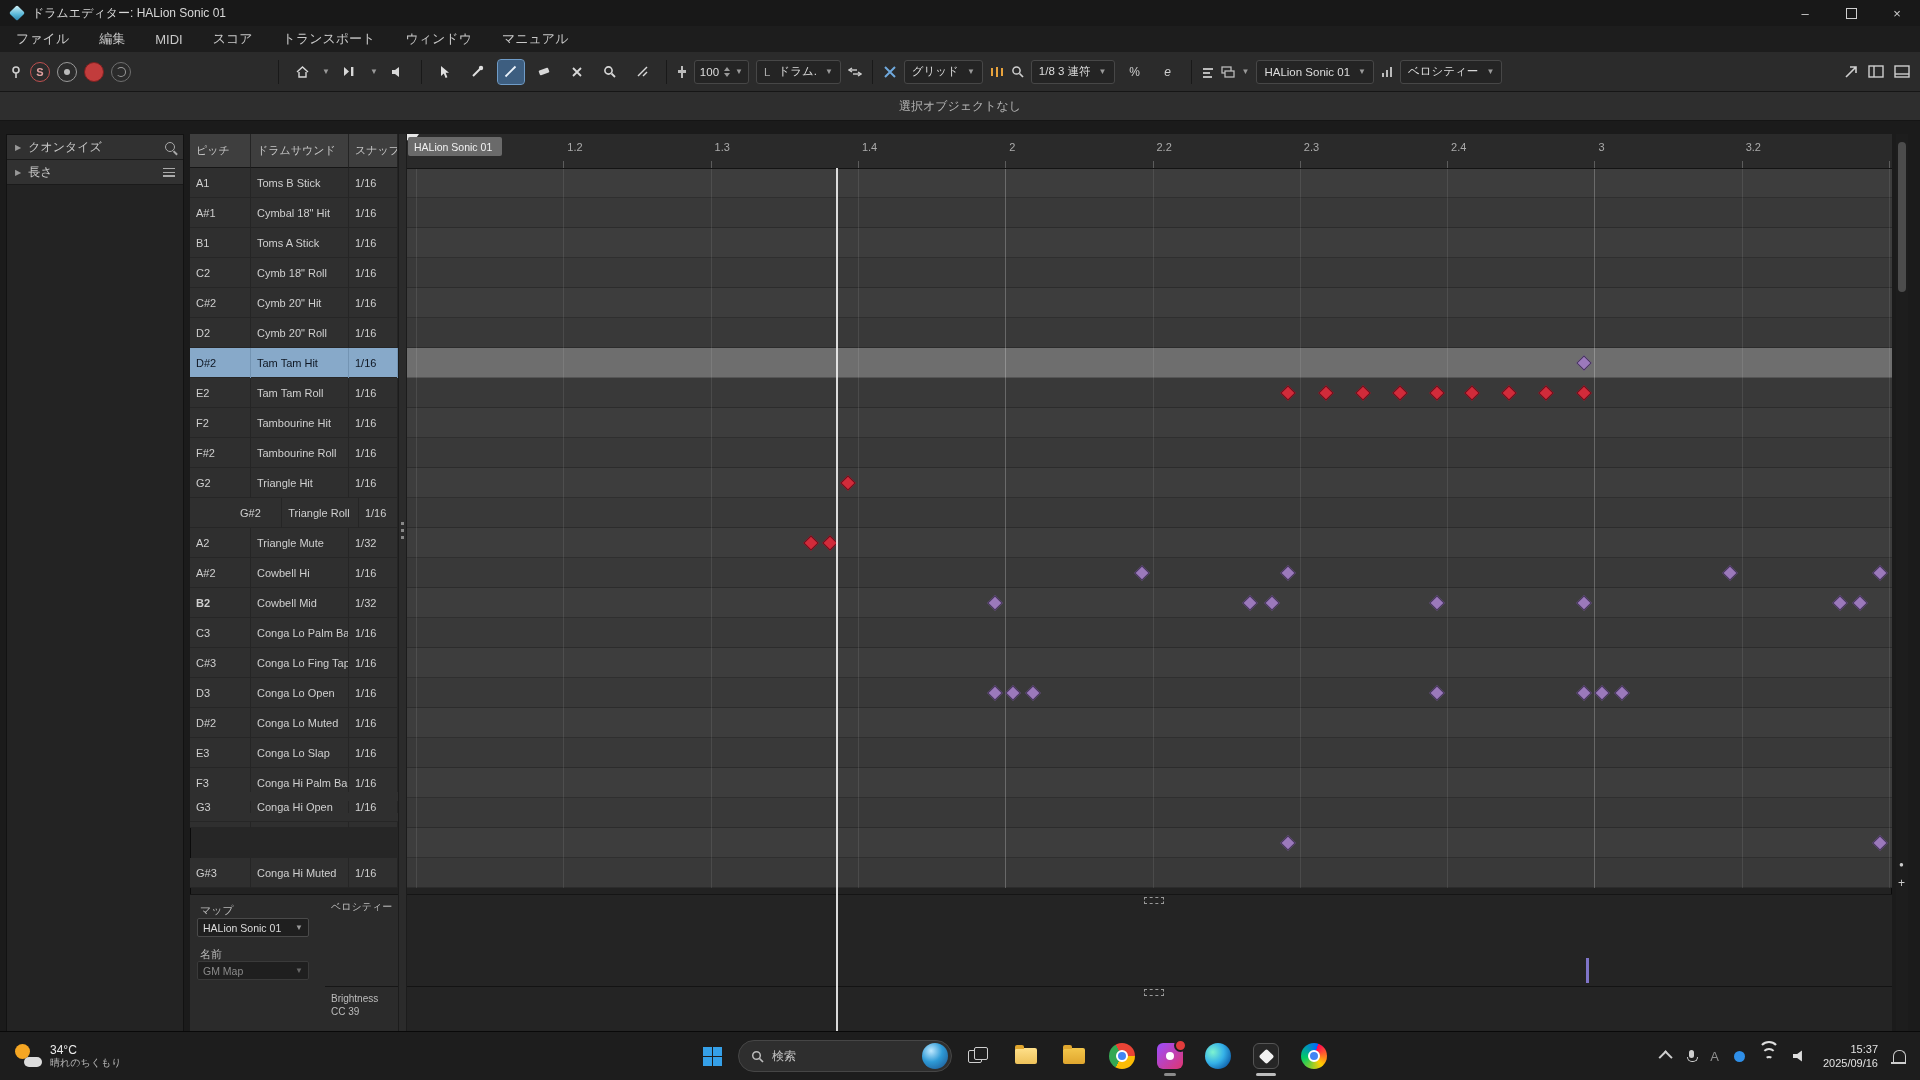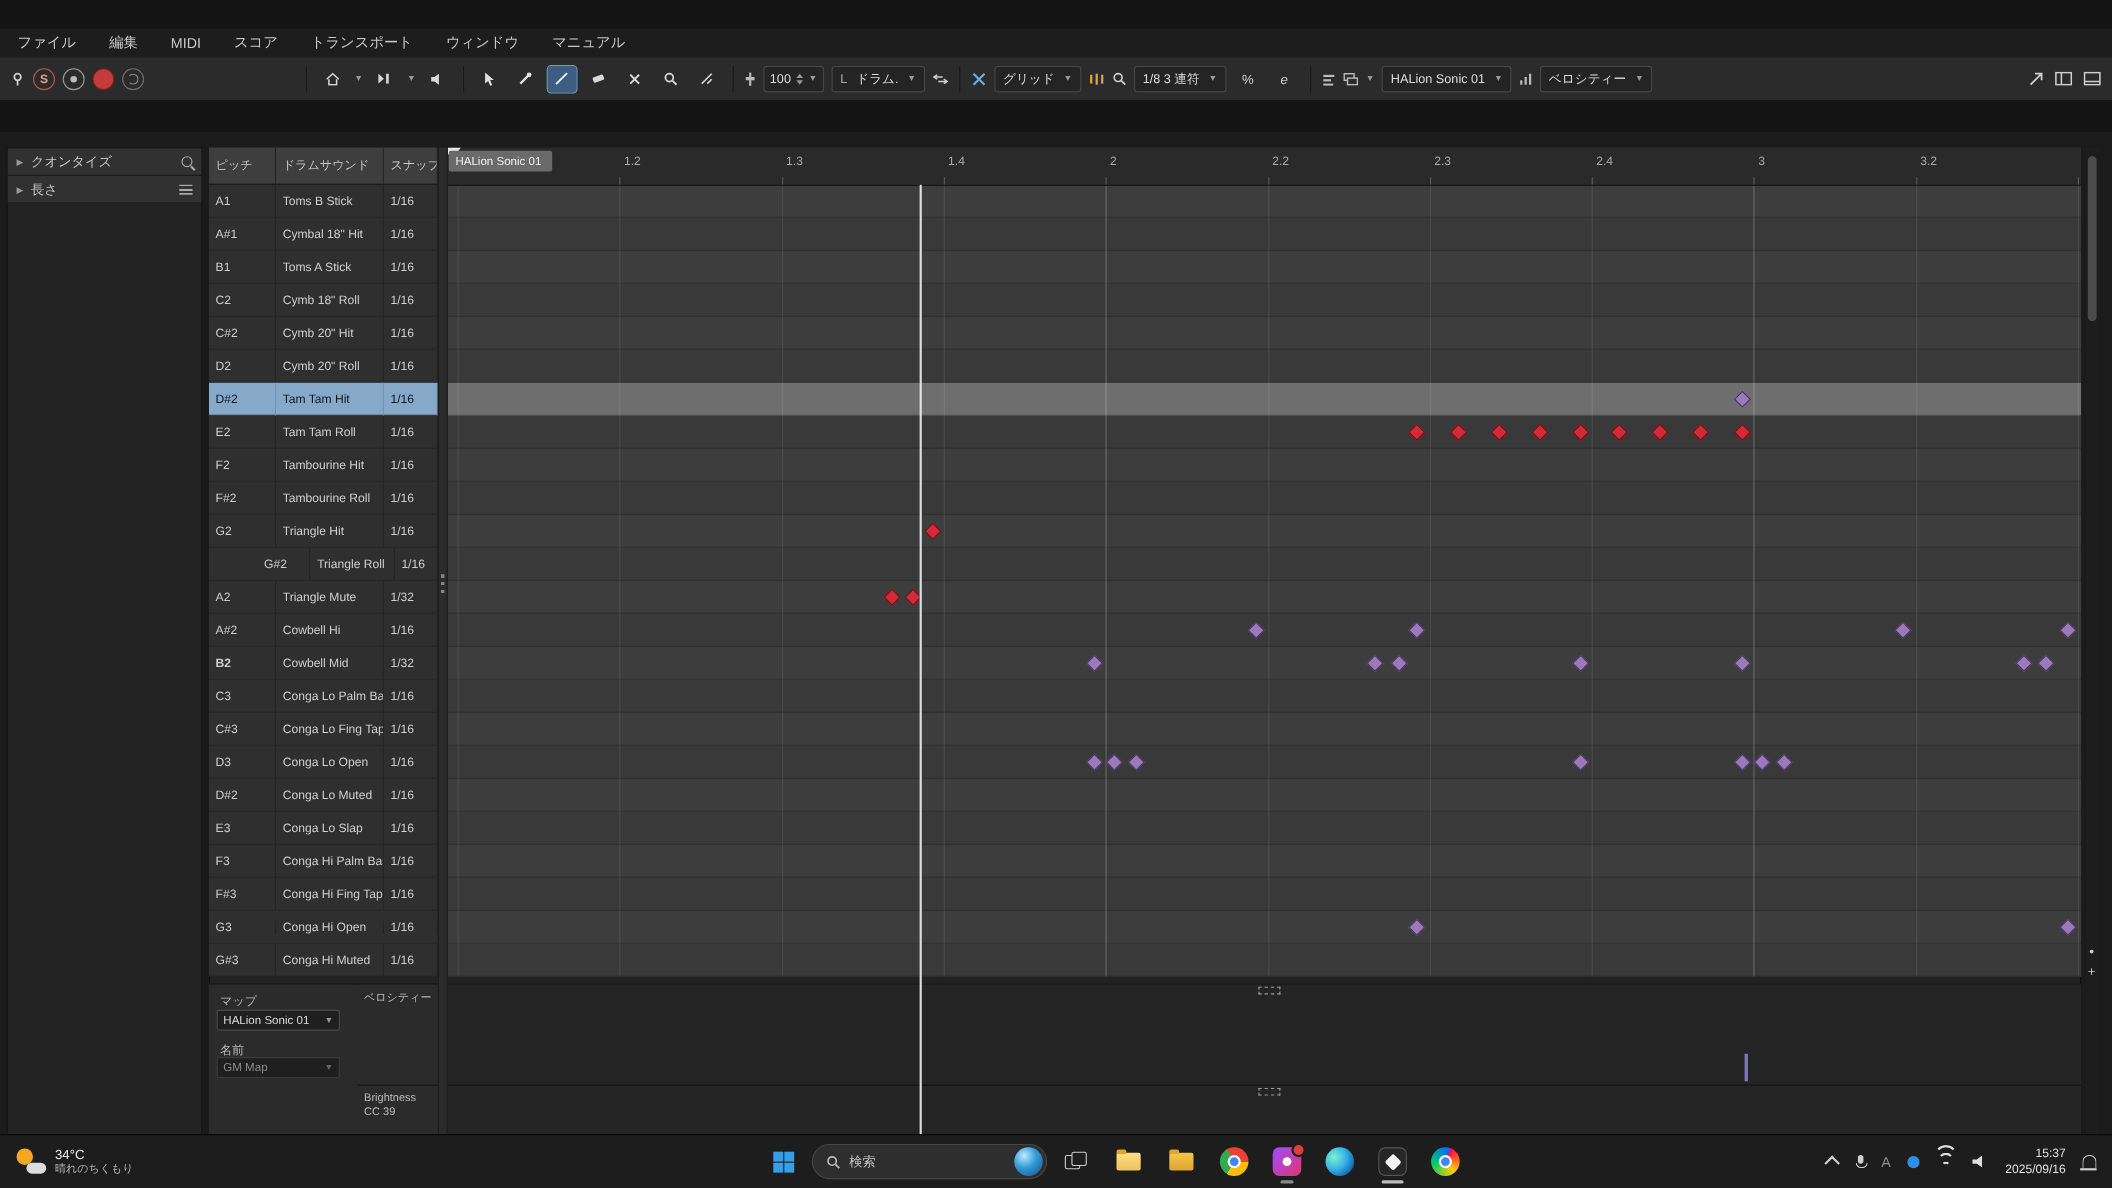--- a/index.html
+++ b/index.html
@@ -140,20 +140,31 @@
   .bell::after{content:"";position:absolute;left:-3px;bottom:-2px;width:15px;height:2px;background:#cfcfcf;}
 
   
   svg{display:block;}
 </style>
 </head>
 <body>
 
 <div class="screen">
 
+  <div class="titlebar">
+    <span class="appicon"></span>
+    <span class="titletext">ドラムエディター:  HALion Sonic 01</span>
+    <div class="wbtns">
+      <div class="wbtn">–</div>
+      <div class="wbtn">
+          <span class="box"></span>
+        </div>
+      <div class="wbtn close">×</div>
+    </div>
+  </div>
 
   <div class="menubar" id="menubar">
       <span>ファイル</span>
       <span>編集</span>
       <span>MIDI</span>
       <span>スコア</span>
       <span>トランスポート</span>
       <span>ウィンドウ</span>
       <span>マニュアル</span>
     </div>
@@ -343,20 +354,23 @@
       </span>
       <span class="tbicon">
         <svg width="16" height="13">
             <rect x="1" y="1" width="14" height="11" fill="none" stroke="#cfcfcf" stroke-width="1.4"></rect>
             <line x1="1" y1="9" x2="15" y2="9" stroke="#cfcfcf" stroke-width="1.4"></line>
           </svg>
       </span>
     </div>
   </div>
 
+  <div class="infoline">
+    <span>選択オブジェクトなし</span>
+  </div>
 
   <div class="content"></div>
 
   <div class="lpanel" id="lpanel">
       <div class="lsec">
         <div class="arr">▶</div>
         <div>クオンタイズ</div>
         <div class="ric">
           <div class="mag"></div>
         </div>
@@ -506,21 +520,21 @@
       <div class="drow" style="top: 600px;">
         <div class="dc" style="width: 61px;">F3</div>
         <div class="dc" style="width: 98px;">Conga Hi Palm Bass</div>
         <div class="dc" style="width: 49px;">1/16</div>
       </div>
       <div class="drow" style="top: 630px;">
         <div class="dc" style="width: 61px;">F#3</div>
         <div class="dc" style="width: 98px;">Conga Hi Fing Tap</div>
         <div class="dc" style="width: 49px;">1/16</div>
       </div>
-      <div class="drow" style="top: 660px; align-items: center;">
+      <div class="drow" style="top: 624px; align-items: center;">
         <div class="dc" style="width: 61px;">G3</div>
         <div class="dc" style="width: 98px;">Conga Hi Open</div>
         <div class="dc" style="width: 49px;">1/16</div>
       </div>
       <div class="drow" style="top: 690px;">
         <div class="dc" style="width: 61px;">G#3</div>
         <div class="dc" style="width: 98px;">Conga Hi Muted</div>
         <div class="dc" style="width: 49px;">1/16</div>
       </div>
     </div>

